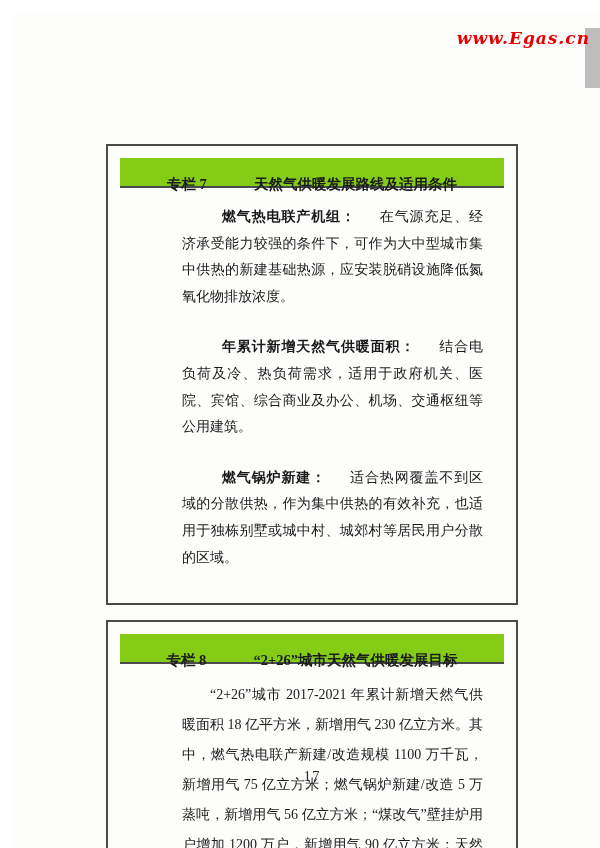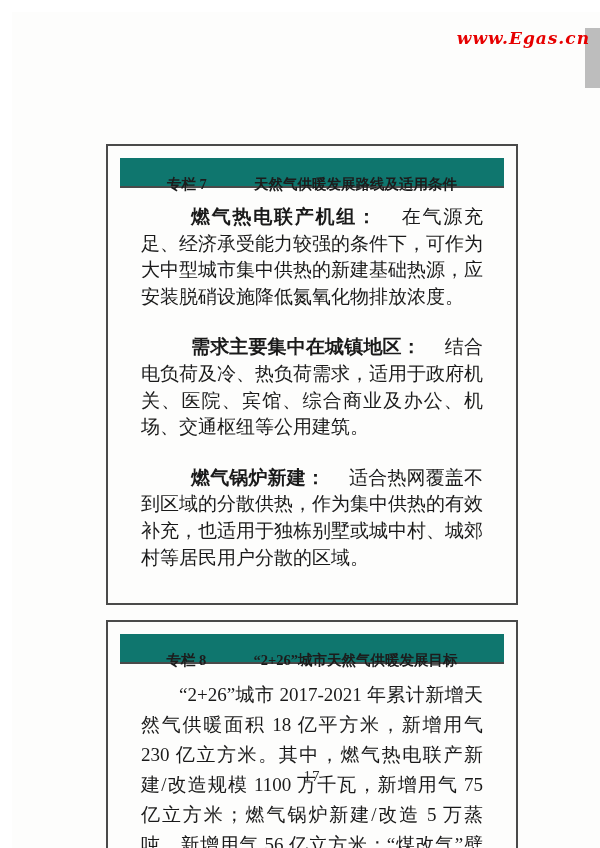--- a/index.html
+++ b/index.html
@@ -39,38 +39,39 @@
     letter-spacing:0.6px;
     color:#1c1c1c;
   }
   .box {
     border:2px solid #4a4a4a;
     background:#fdfdfc;
   }
   .box7 { margin-top:22px; }
   .box8 { margin-top:15px; }
   .box-header {
-    background:#0f766e;
+    background:#84cc16;
     border-bottom:2px solid #4a4a4a;
     height:30px;
     line-height:28px;
     text-align:center;
     font-weight:bold;
     font-size:14.5px;
     color:#1c1c1c;
   }
   .box-header .label { margin-right:1.6em; }
   .box-body {
     padding:4px 9px 8px 9px;
   }
   .box-body p {
-    font-size:19px;
+    font-size:14px;
     text-align:justify;
     text-indent:2em;
     color:#1a1a1a;
+    margin-left:41px;
   }
   .box7 .box-body p { line-height:26.6px; }
   .box8 .box-body p { line-height:30px; }
   .box-body b { font-weight:bold; }
   .page-number {
     position:absolute; left:0; right:0; top:744px;
     text-align:center;
     font-size:15px;
     color:#2a2a2a;
     letter-spacing:1px;
@@ -87,21 +88,21 @@
 
   <div class="content">
 
 
     <div class="box box7">
       <div class="box-header">
         <span class="label">专栏 7</span><span>天然气供暖发展路线及适用条件</span>
       </div>
       <div class="box-body">
         <p><b>燃气热电联产机组：</b><span>在气源充足、经济承受能力较强的条件下，可作为大中型城市集中供热的新建基础热源，应安装脱硝设施降低氮氧化物排放浓度。</span></p>
-        <p><b>需求主要集中在城镇地区：</b><span>结合电负荷及冷、热负荷需求，适用于政府机关、医院、宾馆、综合商业及办公、机场、交通枢纽等公用建筑。</span></p>
+        <p><b>年累计新增天然气供暖面积：</b><span>结合电负荷及冷、热负荷需求，适用于政府机关、医院、宾馆、综合商业及办公、机场、交通枢纽等公用建筑。</span></p>
         <p><b>燃气锅炉新建：</b><span>适合热网覆盖不到区域的分散供热，作为集中供热的有效补充，也适用于独栋别墅或城中村、城郊村等居民用户分散的区域。</span></p>
       </div>
     </div>
 
     <div class="box box8">
       <div class="box-header">
         <span class="label">专栏 8</span><span>“2+26”城市天然气供暖发展目标</span>
       </div>
       <div class="box-body">
         <p>“2+26”城市 2017-2021 年累计新增天然气供暖面积 18 亿平方米，新增用气 230 亿立方米。其中，燃气热电联产新建/改造规模 1100 万千瓦，新增用气 75 亿立方米；燃气锅炉新建/改造 5 万蒸吨，新增用气 56 亿立方米；“煤改气”壁挂炉用户增加 1200 万户，新增用气 90 亿立方米；天然气分布式能源增加 120 万千瓦，新增用气 9 亿立方米。新增清洁取暖“煤改气”需求主要集中在城镇地区，新增 146 亿立方米，占比 63%；农村地区新增 85 亿立方米，占比 37%。</p>

